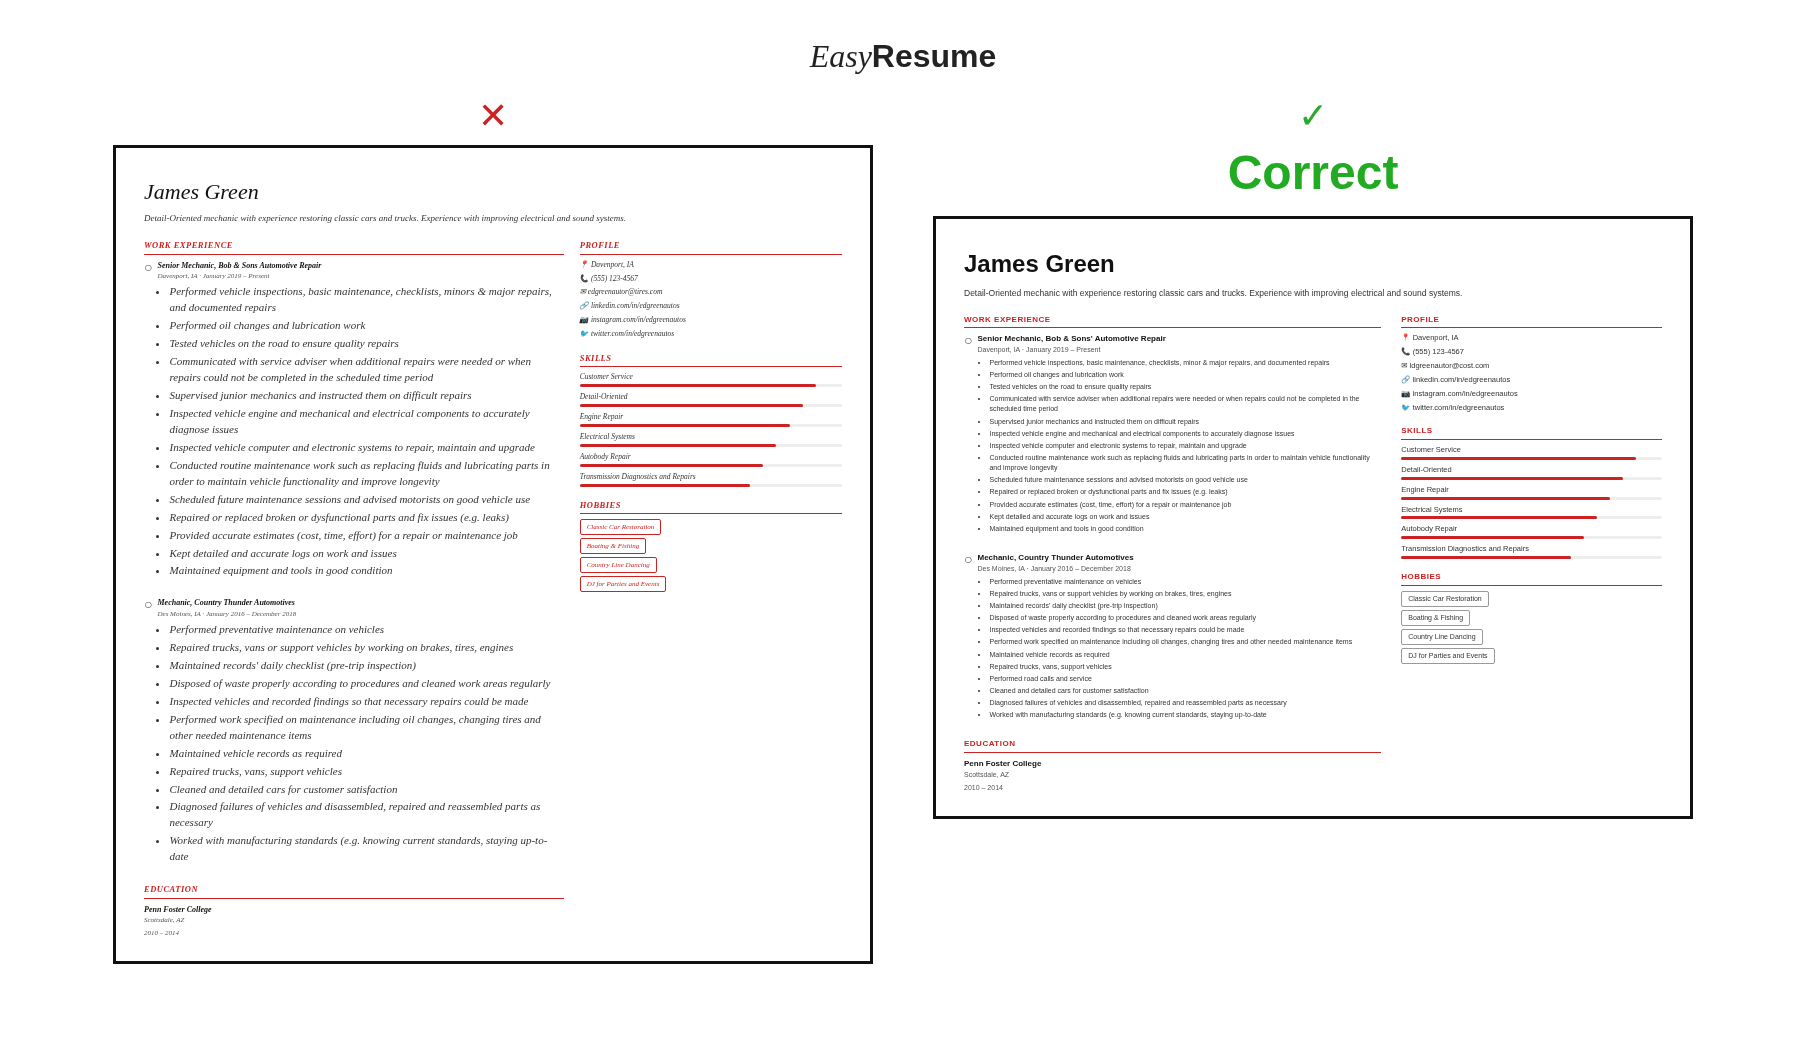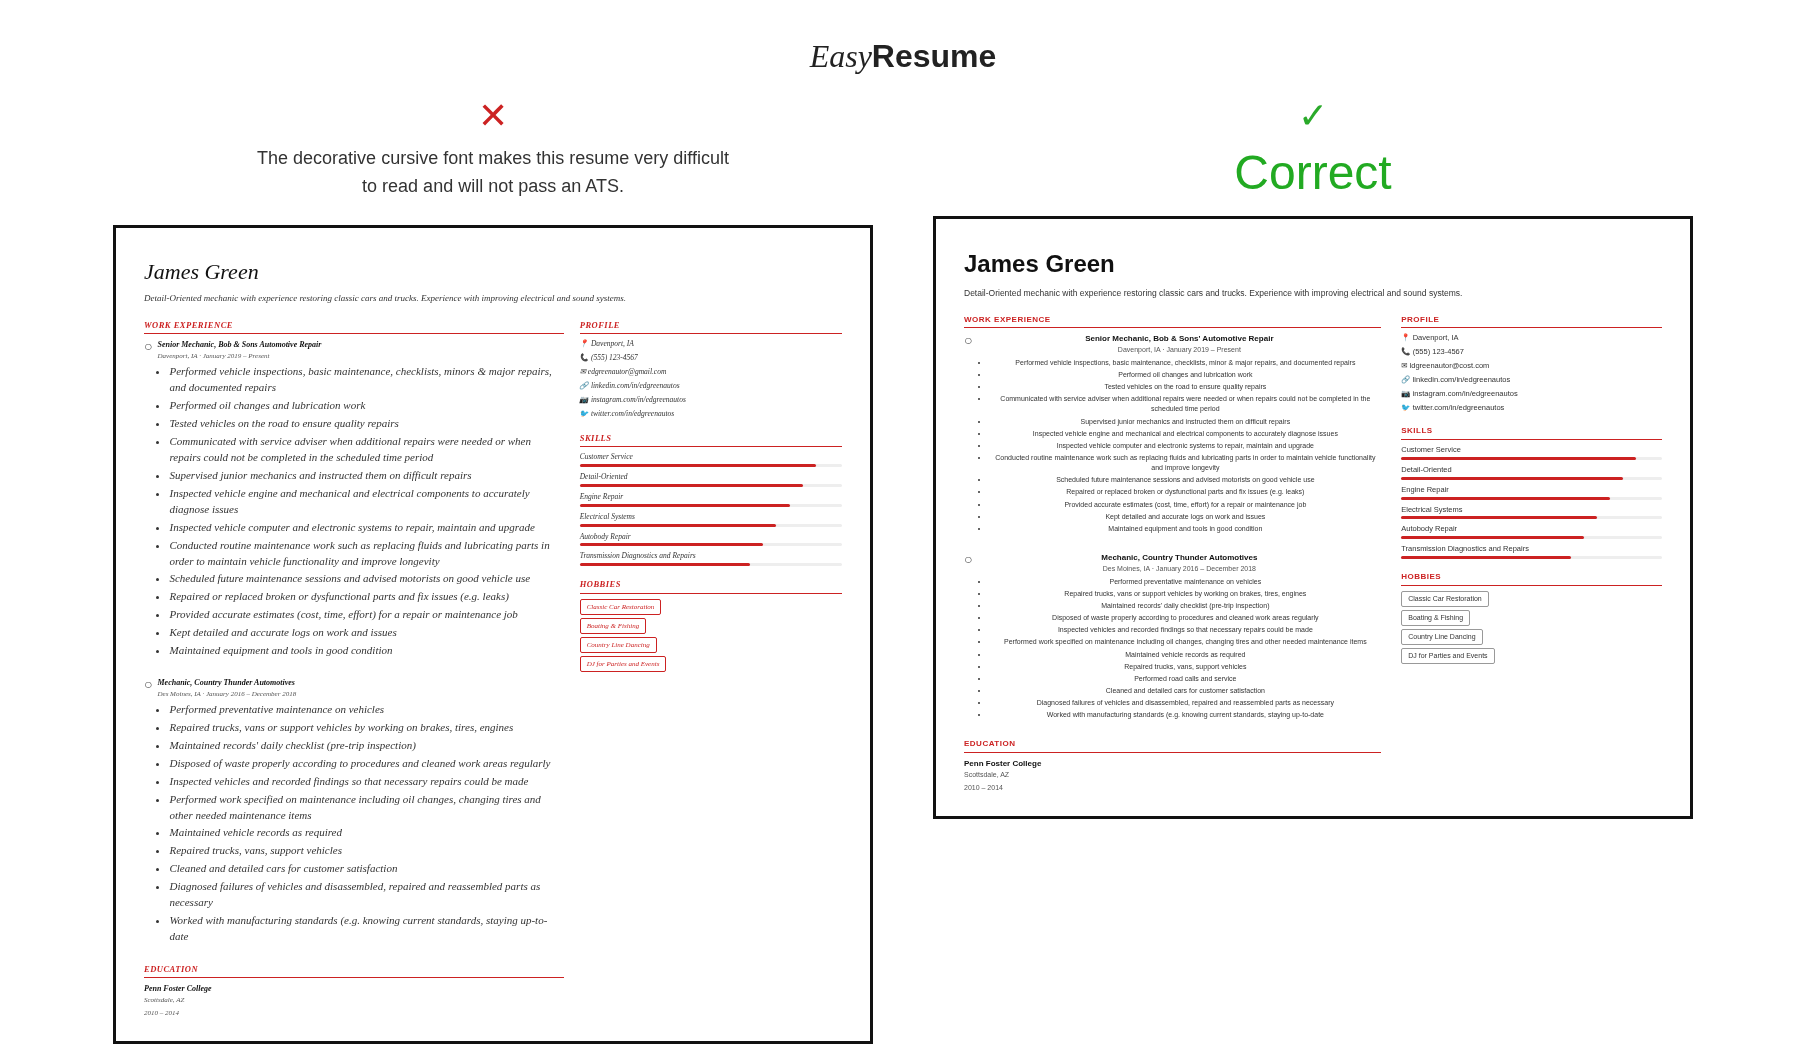--- a/index.html
+++ b/index.html
@@ -67,21 +67,21 @@
     
     .label-incorrect {
       color: #cc2222;
       font-size: 48px;
       font-weight: 900;
       margin-bottom: 16px;
     }
     .label-correct {
       color: #22aa22;
       font-size: 48px;
-      font-weight: 400;
+      font-weight: 700;
       margin-bottom: 16px;
     }
 
     .description {
       text-align: center;
       font-size: 18px;
       color: #333;
       line-height: 1.55;
       margin-bottom: 24px;
       max-width: 480px;
@@ -284,21 +284,21 @@
     .resume-correct .job-entry {
       margin-bottom: 10px;
       display: flex;
       gap: 5px;
     }
     .resume-correct .job-dot {
       font-size: 14px;
       color: #555;
       line-height: 1;
     }
-    .resume-correct .job-content { flex: 1; text-align: center; }
+    .resume-correct .job-content { flex: 1; }
 
     .resume-correct .profile-item {
       font-family: Arial, Helvetica, sans-serif;
       font-size: 7.5px;
       color: #333;
       margin-bottom: 3px;
     }
     .resume-correct .skill-bar-wrap {
       margin-bottom: 5px;
     }
@@ -342,21 +342,20 @@
       <span class="easy">Easy</span><span class="resume">Resume</span>
     </div>
   </div>
 
   <div class="columns">
 
     <div class="col">
       <div class="icon-row">
         <span class="icon-x">✕</span>
       </div>
-      <div class="description">The decorative cursive font makes this resume very difficult to read and will not pass an ATS.</div>
 
       <div class="resume-card resume-incorrect">
         <div class="name">James Green</div>
         <div class="tagline">Detail-Oriented mechanic with experience restoring classic cars and trucks. Experience
 with improving electrical and sound systems.</div>
 
         <div class="two-col">
 
           <div class="main-col">
             <div class="section-title section-gap">WORK EXPERIENCE</div>
@@ -408,21 +407,21 @@
             <div class="section-title">EDUCATION</div>
             <div class="job-title">Penn Foster College</div>
             <div class="job-meta">Scottsdale, AZ</div>
             <div class="job-meta">2010 – 2014</div>
           </div>
 
           <div class="side-col">
             <div class="section-title section-gap">PROFILE</div>
             <div class="profile-item">📍 Davenport, IA</div>
             <div class="profile-item">📞 (555) 123-4567</div>
-            <div class="profile-item">✉ edgreenautor@gmail.com</div>
+            <div class="profile-item">✉ edgreenautor@tires.com</div>
             <div class="profile-item">🔗 linkedin.com/in/edgreenautos</div>
             <div class="profile-item">📷 instagram.com/in/edgreenautos</div>
             <div class="profile-item">🐦 twitter.com/in/edgreenautos</div>
 
             <div class="section-title section-gap" style="margin-top:12px;">SKILLS</div>
             <div class="skill-bar-wrap">
               <div class="skill-label">Customer Service</div>
               <div class="skill-bar">
                   <div class="skill-fill" style="width:90%"></div>
                 </div>

